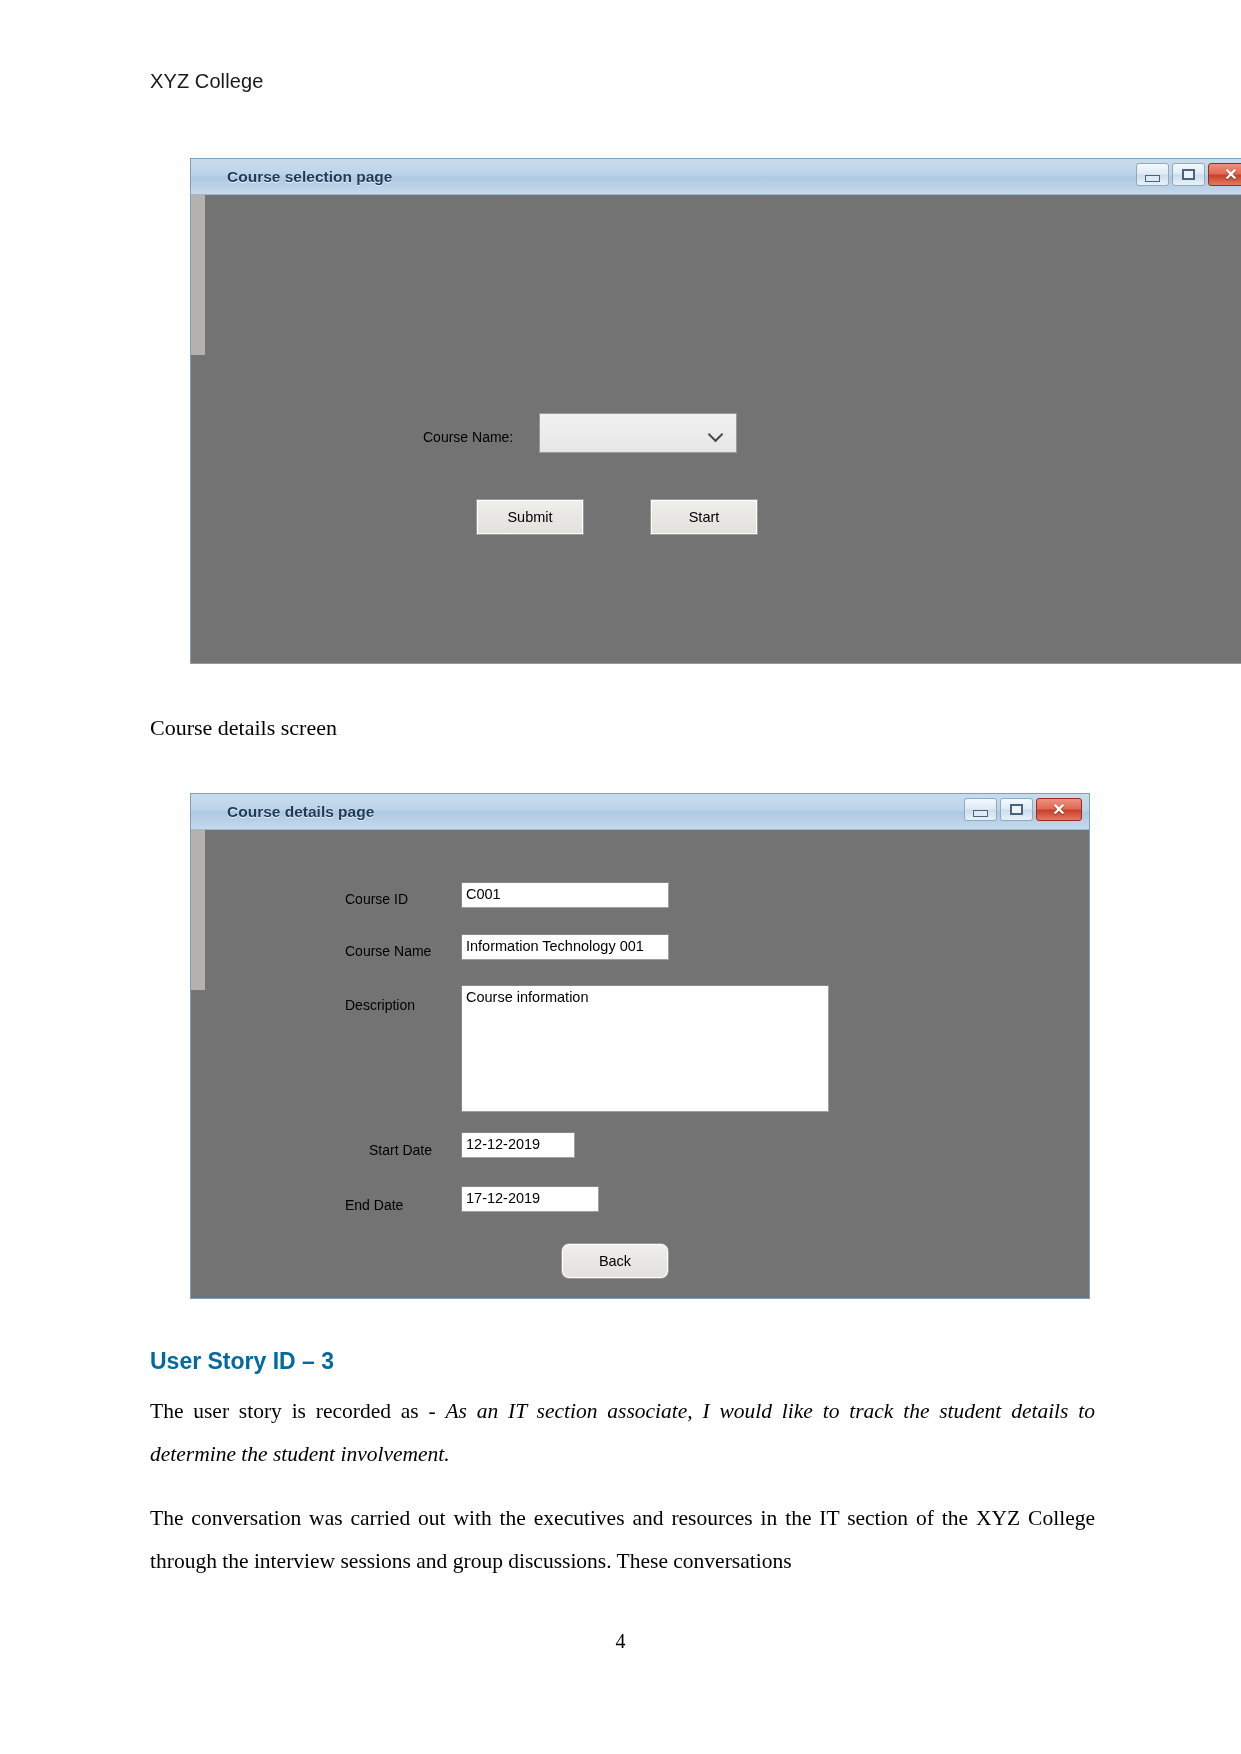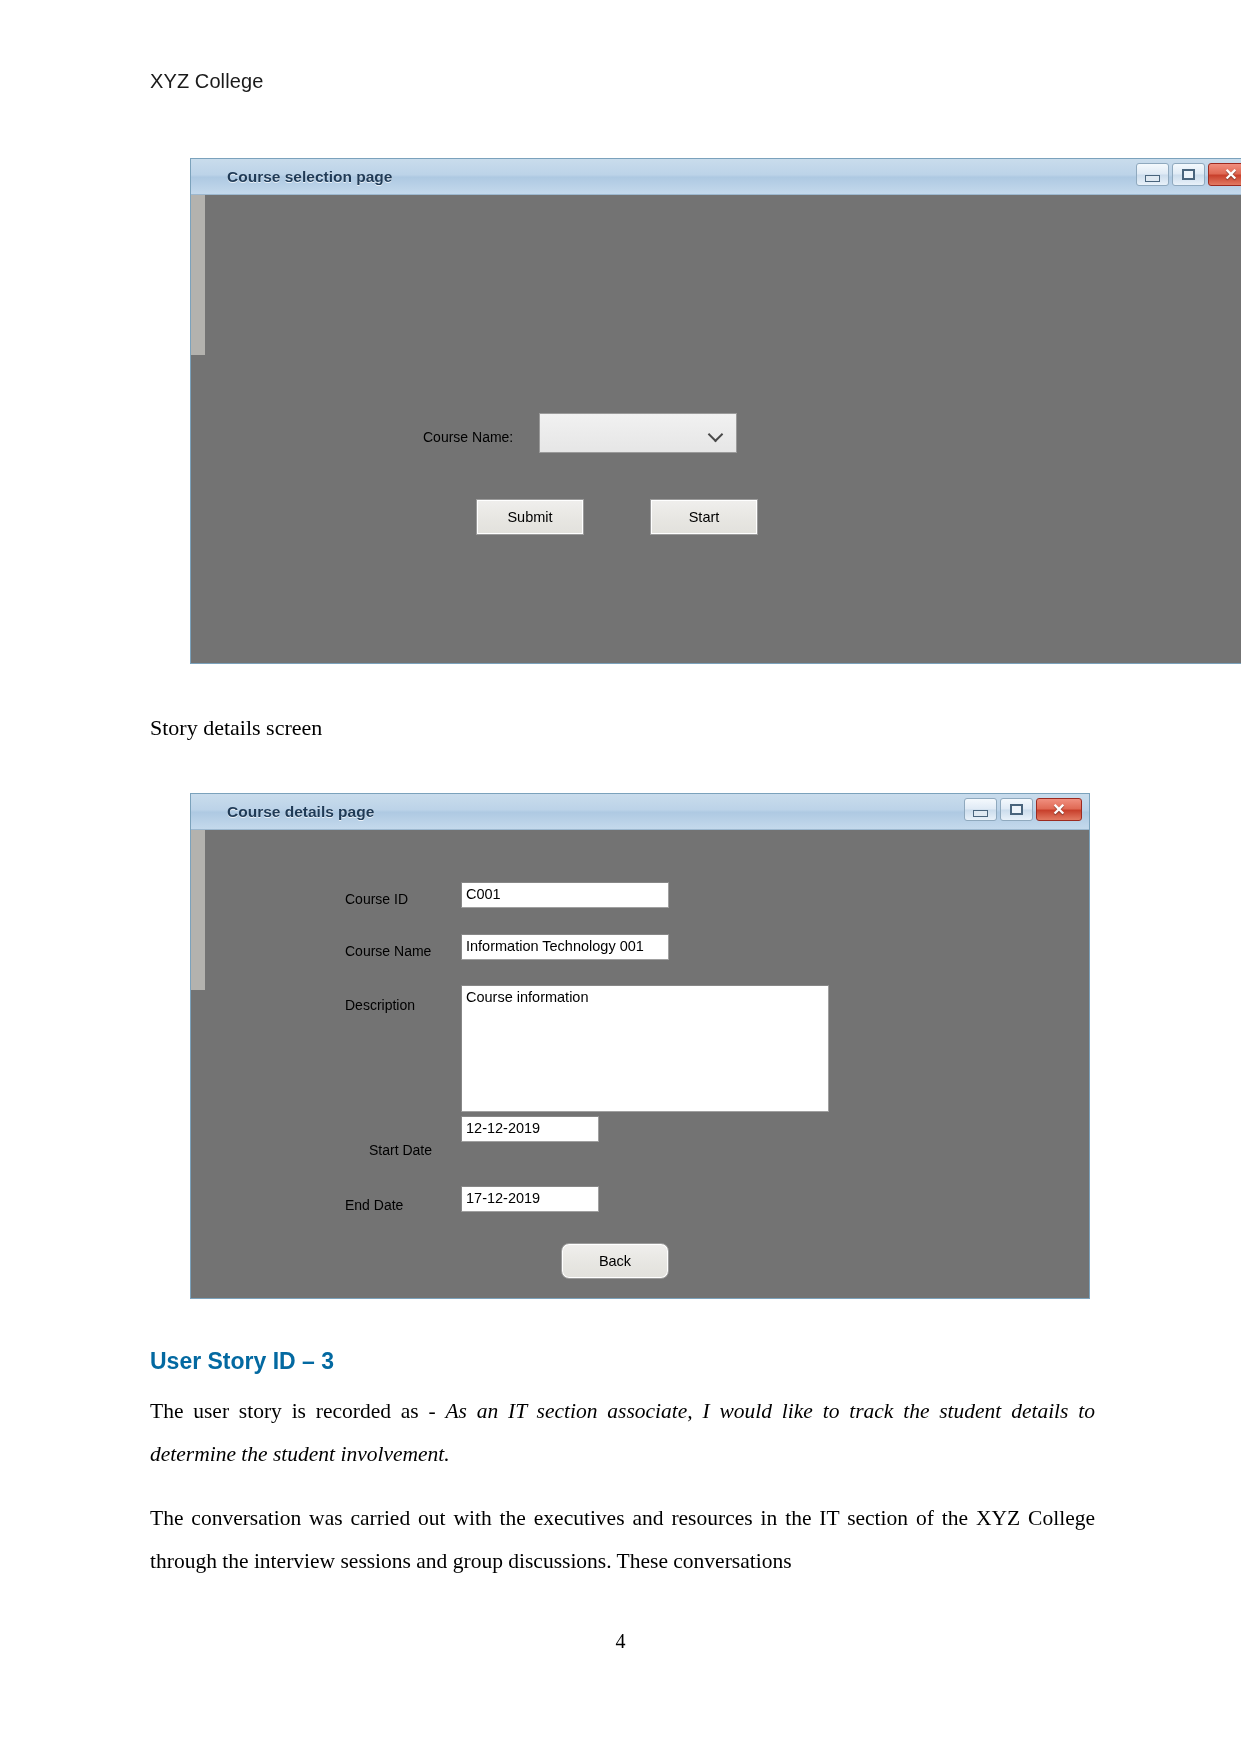--- a/index.html
+++ b/index.html
@@ -253,21 +253,21 @@
       <div class="combobox" style="left:348px; top:218px; width:198px; height:40px;">
         <span class="combo-arrow"></span>
       </div>
 
       <div class="btn" style="left:285px; top:304px; width:108px; height:36px;">Submit</div>
 
       <div class="btn" style="left:459px; top:304px; width:108px; height:36px;">Start</div>
     </div>
   </div>
 
-  <div class="caption" style="left:150px; top:715px;">Story details screen</div>
+  <div class="caption" style="left:150px; top:715px;">Course details screen</div>
 
   <div class="win-frame-outer" style="left:190px; top:793px; width:900px; height:506px;">
   </div>
   <div class="win" style="left:190px; top:793px; width:900px; height:506px;">
 
     <div class="titlebar">
       <span class="titlebar-text">Course details page</span>
       <div class="win-controls">
         <div class="ctrl">
           <span class="min-box"></span>
@@ -286,21 +286,21 @@
       <div class="field-label" style="left:154px; top:61px;">Course ID</div>
       <div class="textbox" style="left:270px; top:52px; width:208px; height:26px;">C001</div>
 
       <div class="field-label" style="left:154px; top:113px;">Course Name</div>
       <div class="textbox" style="left:270px; top:104px; width:208px; height:26px;">Information Technology 001</div>
 
       <div class="field-label" style="left:154px; top:167px;">Description</div>
       <div class="textbox" style="left:270px; top:155px; width:368px; height:127px;">Course information</div>
 
       <div class="field-label" style="left:178px; top:312px;">Start Date</div>
-      <div class="textbox" style="left:270px; top:286px; width:138px; height:26px;">12-12-2019</div>
+      <div class="textbox" style="left:270px; top:302px; width:114px; height:26px;">12-12-2019</div>
 
       <div class="field-label" style="left:154px; top:367px;">End Date</div>
       <div class="textbox" style="left:270px; top:356px; width:138px; height:26px;">17-12-2019</div>
 
       <div class="btn" style="left:370px; top:413px; width:108px; height:36px;border-radius:8px;">Back</div>
     </div>
   </div>
 
   <div class="heading-blue" style="left:150px; top:1348px;">User Story ID – 3</div>
 

